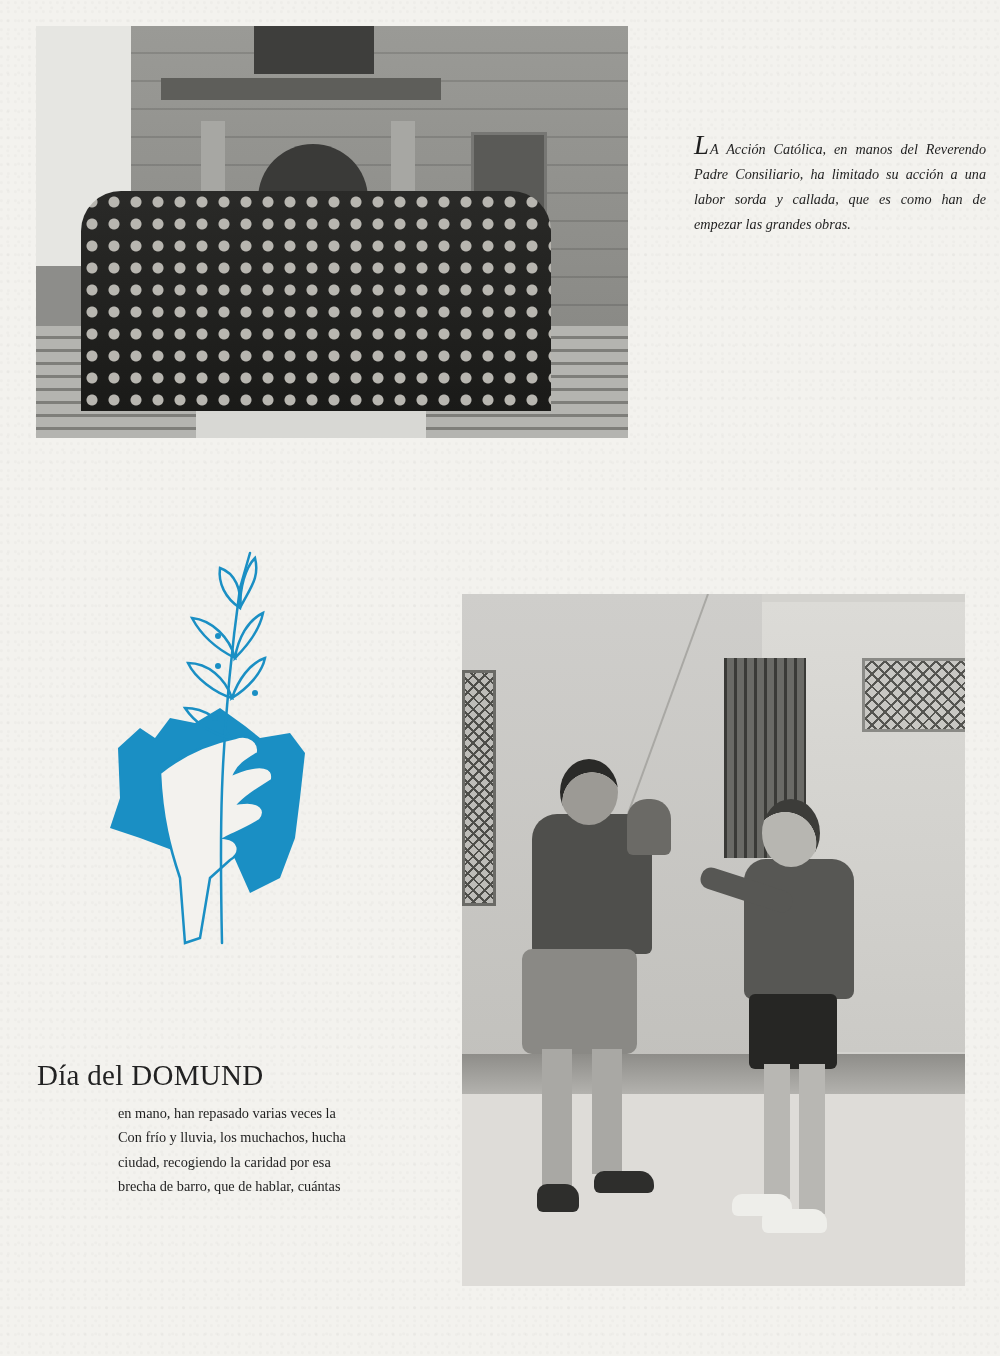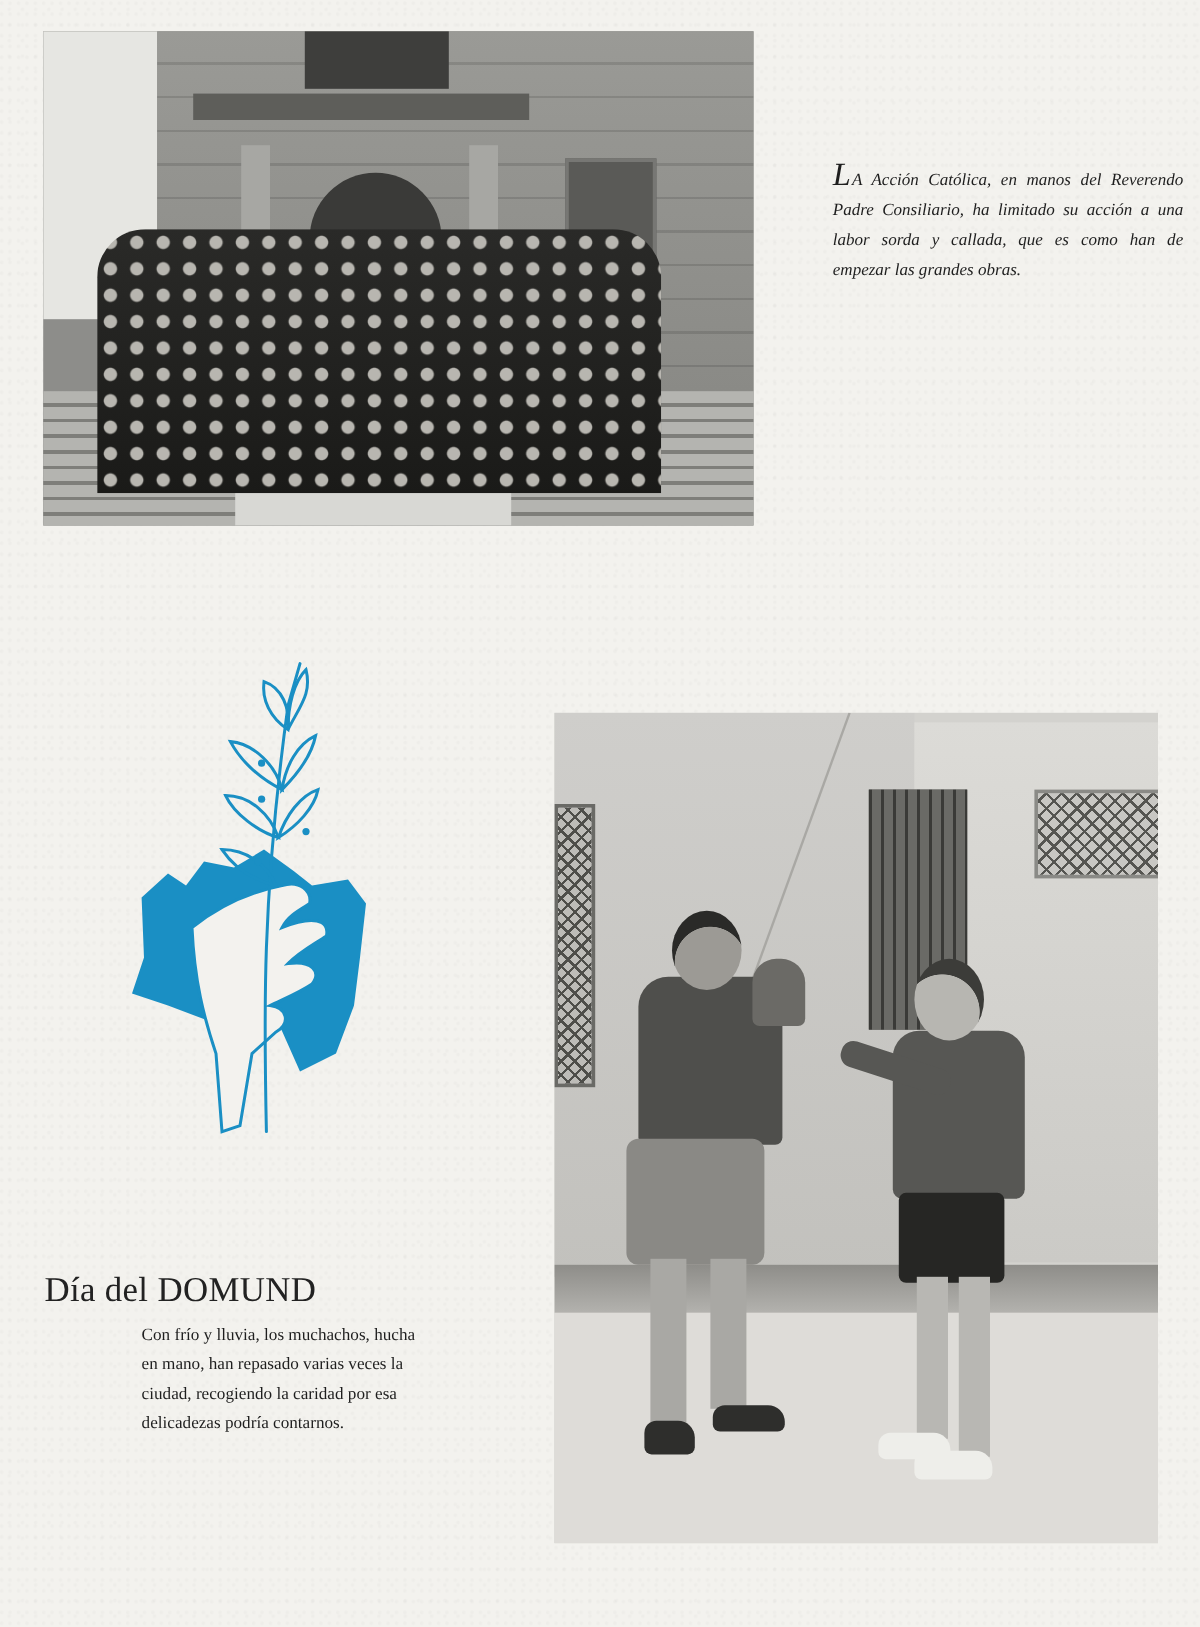--- a/index.html
+++ b/index.html
@@ -165,24 +165,24 @@
     <circle cx="118" cy="88" r="3"></circle>
     <circle cx="118" cy="118" r="3"></circle>
     <circle cx="155" cy="145" r="3"></circle>
     <circle cx="115" cy="170" r="3"></circle>
   </g>
 </svg>
 
 <h1 class="heading">Día del DOMUND</h1>
 
 <p class="body-text">
+  <span>en mano, han repasado varias veces la</span>
   <span>Con frío y lluvia, los muchachos, hucha</span>
-  <span>en mano, han repasado varias veces la</span>
   <span>ciudad, recogiendo la caridad por esa</span>
-  <span class="last">delicadezas podría contarnos.</span>
+  <span>brecha de barro, que de hablar, cuántas</span>
 </p>
 
 <div class="photo2">
   <div class="wall-left"></div>
   <div class="wall-right"></div>
   <div class="diag"></div>
   <div class="grille-left"></div>
   <div class="doorway"></div>
   <div class="grille-right"></div>
   <div class="curb"></div>

